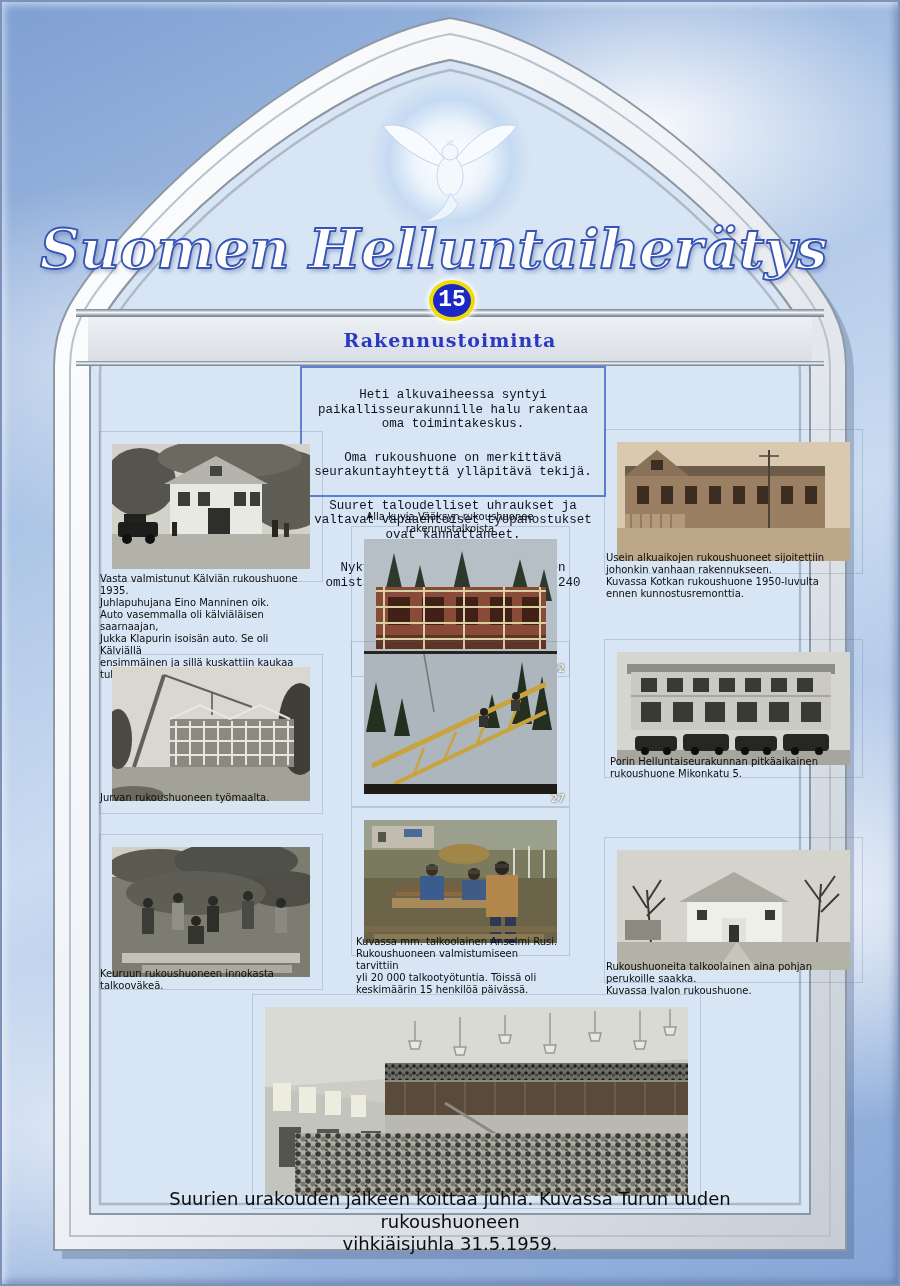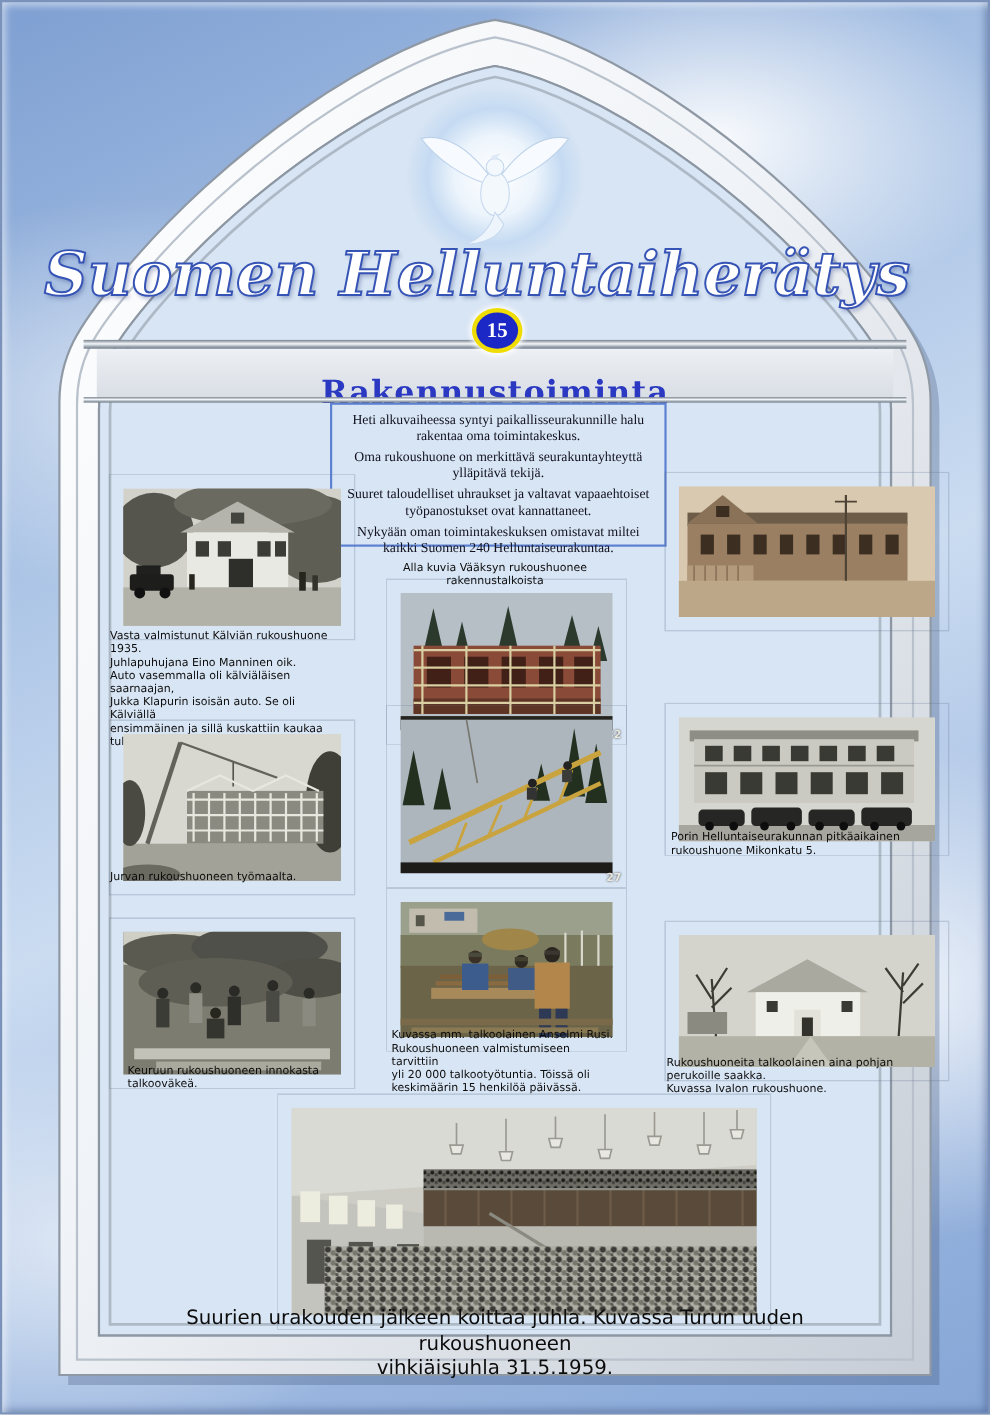--- a/index.html
+++ b/index.html
@@ -19,31 +19,31 @@
   .script-title{position:absolute;top:216px;left:0;width:900px;height:90px;pointer-events:none;}
   .script-title span{position:absolute;font-family:"DejaVu Serif",serif;font-style:italic;font-weight:bold;
     font-size:55px;color:#ffffff;-webkit-text-stroke:1.8px #3654b6;
     text-shadow:2px 3px 4px rgba(28,48,118,.35);white-space:nowrap;}
   .t-main{left:40px;width:640px;text-align:center;}
   .t-suffix{left:690px;width:195px;text-align:center;}
   
   .badge{position:absolute;left:429px;top:280px;width:38px;height:33px;background:#1b28c6;
     border:4px solid #f0dc05;border-radius:50%;z-index:6;text-align:center;
     box-shadow:0 0 5px 2px rgba(255,255,255,.9);}
-  .badge b{font-family:Liberation Serif, serif;font-size:19px;line-height:33px;color:#fff;}
+  .badge b{font-family:Liberation Mono, monospace;font-size:23px;line-height:33px;color:#fff;}
   
   .bar{position:absolute;left:76px;width:748px;background:linear-gradient(#77818d,#f4f7fa 45%,#aab4be 70%,#707a86);z-index:3;}
   .band{position:absolute;left:88px;top:317px;width:724px;height:44px;z-index:2;
     background:linear-gradient(#edf0f4,#d9dee5);}
-  .band h1{margin:16px;font-family:"DejaVu Serif",serif;font-weight:bold;font-size:29px;line-height:46px;
+  .band h1{margin:0;font-family:"DejaVu Serif",serif;font-weight:bold;font-size:19px;line-height:46px;
     text-align:center;color:#2a38c2;letter-spacing:1px;}
   
   .intro{position:absolute;left:300px;top:366px;width:306px;height:131px;box-sizing:border-box;
     border:2px solid #5d81d2;padding:1px 6px;z-index:2;}
-  .intro p{margin:5px 0;font-family:Liberation Serif, serif;font-size:12.5px;line-height:1.16;
+  .intro p{margin:19px 0;font-family:Liberation Mono, monospace;font-size:12.5px;line-height:1.16;
     text-align:center;color:#11111f;}
   
   .cap{position:absolute;font-size:10px;line-height:1.2;color:#0c0c0c;white-space:pre-line;z-index:2;}
   .cap.center{text-align:center;}
   .cap-big{position:absolute;font-size:18px;line-height:1.25;color:#0c0c0c;white-space:pre-line;
     text-align:center;z-index:2;}
   
   .photo{position:absolute;margin:0;padding:12px;z-index:2;box-shadow:0 0 0 1px rgba(90,110,140,.25);}
   .photo svg{width:100%;height:100%;}
   .pnum{position:absolute;right:4px;bottom:2px;font-size:10px;font-weight:bold;color:#e9e9df;
@@ -192,21 +192,21 @@
           <rect x="130" y="54" width="12" height="28" fill="#4a4a44"></rect>
         <circle cx="169" cy="56" r="5" fill="#2a2a26"></circle>
           <rect x="163" y="61" width="12" height="25" fill="#8a8a80"></rect>
         <circle cx="84" cy="74" r="5" fill="#26261f"></circle>
           <rect x="76" y="79" width="16" height="18" fill="#35352f"></rect>
       </g>
       <rect x="10" y="106" width="178" height="10" fill="#c2c2b8"></rect>
       <rect x="30" y="118" width="150" height="8" fill="#a9a99e"></rect>
     </svg>
   </figure>
-  <figcaption class="cap" style="left:100px;top:968px;width:240px;padding-left:16px;">Keuruun rukoushuoneen innokasta talkooväkeä.</figcaption>
+  <figcaption class="cap" style="left:100px;top:968px;width:240px;">Keuruun rukoushuoneen innokasta talkooväkeä.</figcaption>
 
   <div class="cap center" style="left:322px;top:511px;width:256px;">Alla kuvia Vääksyn rukoushuonee rakennustalkoista</div>
 
   <figure class="photo" style="left:352px;top:527px;width:193px;height:125px;">
     <svg viewBox="0 0 193 125" preserveAspectRatio="none">
       <rect width="193" height="125" fill="#b6bfc6"></rect>
       <g fill="#2c3a2e">
         <polygon points="20,58 30,14 40,58"></polygon>
           <polygon points="48,60 56,26 64,60"></polygon>
         <polygon points="88,56 98,12 108,56"></polygon>
@@ -326,20 +326,24 @@
           <line x1="24" y1="72" x2="24" y2="88"></line>
         <line x1="34" y1="72" x2="34" y2="88"></line>
           <line x1="44" y1="72" x2="44" y2="88"></line>
         <line x1="54" y1="72" x2="54" y2="88"></line>
       </g>
       <rect x="0" y="86" width="233" height="33" fill="#bca888"></rect>
       <line x1="152" y1="8" x2="152" y2="86" stroke="#4e4436" stroke-width="2"></line>
       <line x1="142" y1="14" x2="162" y2="14" stroke="#4e4436" stroke-width="1.5"></line>
     </svg>
   </figure>
+  <figcaption class="cap" style="left:606px;top:552px;width:234px;">Usein alkuaikojen rukoushuoneet sijoitettiin
+johonkin vanhaan rakennukseen.
+Kuvassa Kotkan rukoushuone 1950-luvulta
+ennen kunnostusremonttia.</figcaption>
 
   <figure class="photo" style="left:605px;top:640px;width:233px;height:113px;">
     <svg viewBox="0 0 233 113" preserveAspectRatio="none">
       <rect width="233" height="113" fill="#d6d6d0"></rect>
       <rect x="10" y="12" width="208" height="10" fill="#8e8e86"></rect>
       <rect x="14" y="20" width="200" height="58" fill="#cacac2"></rect>
       <line x1="14" y1="44" x2="214" y2="44" stroke="#9a9a92" stroke-width="1.5"></line>
       <g fill="#3a3a34">
         <rect x="24" y="26" width="16" height="14"></rect>
           <rect x="50" y="26" width="16" height="14"></rect>

